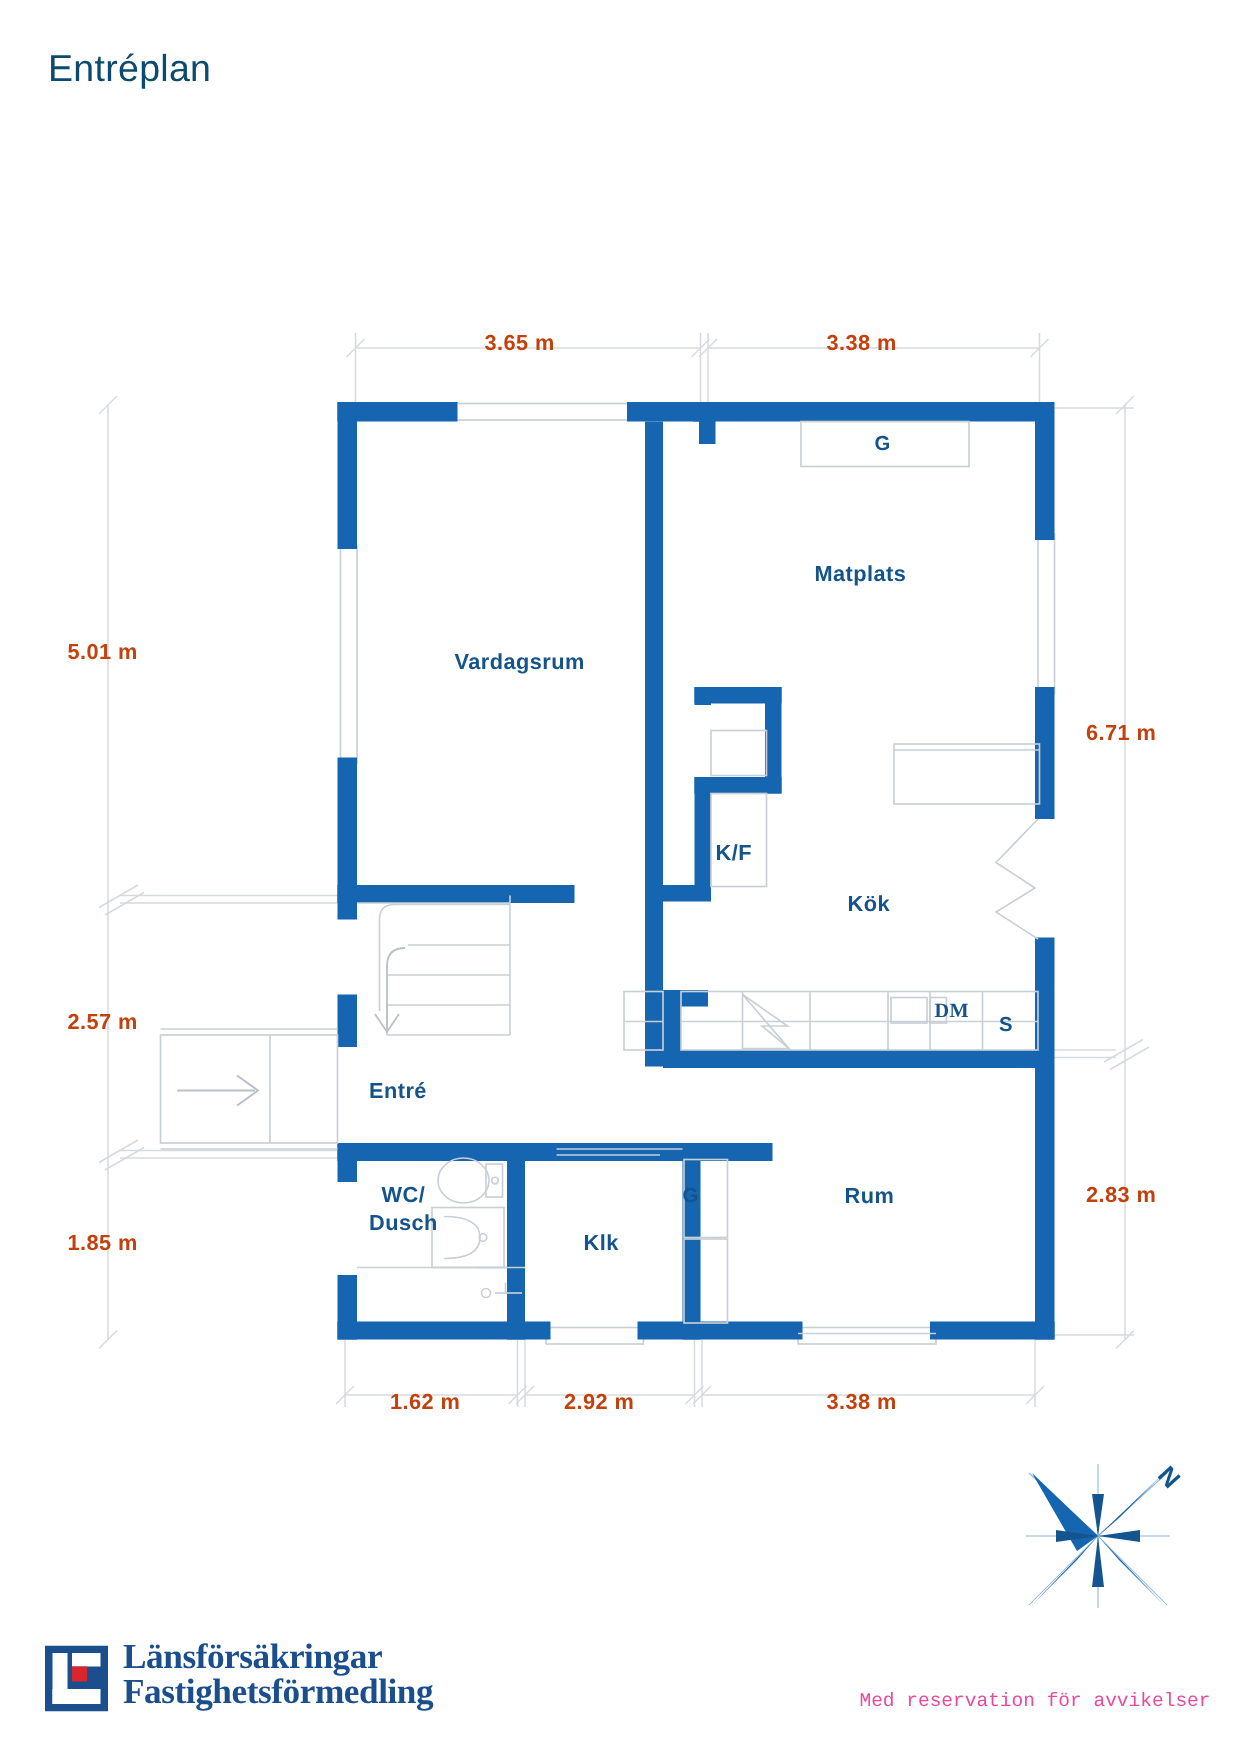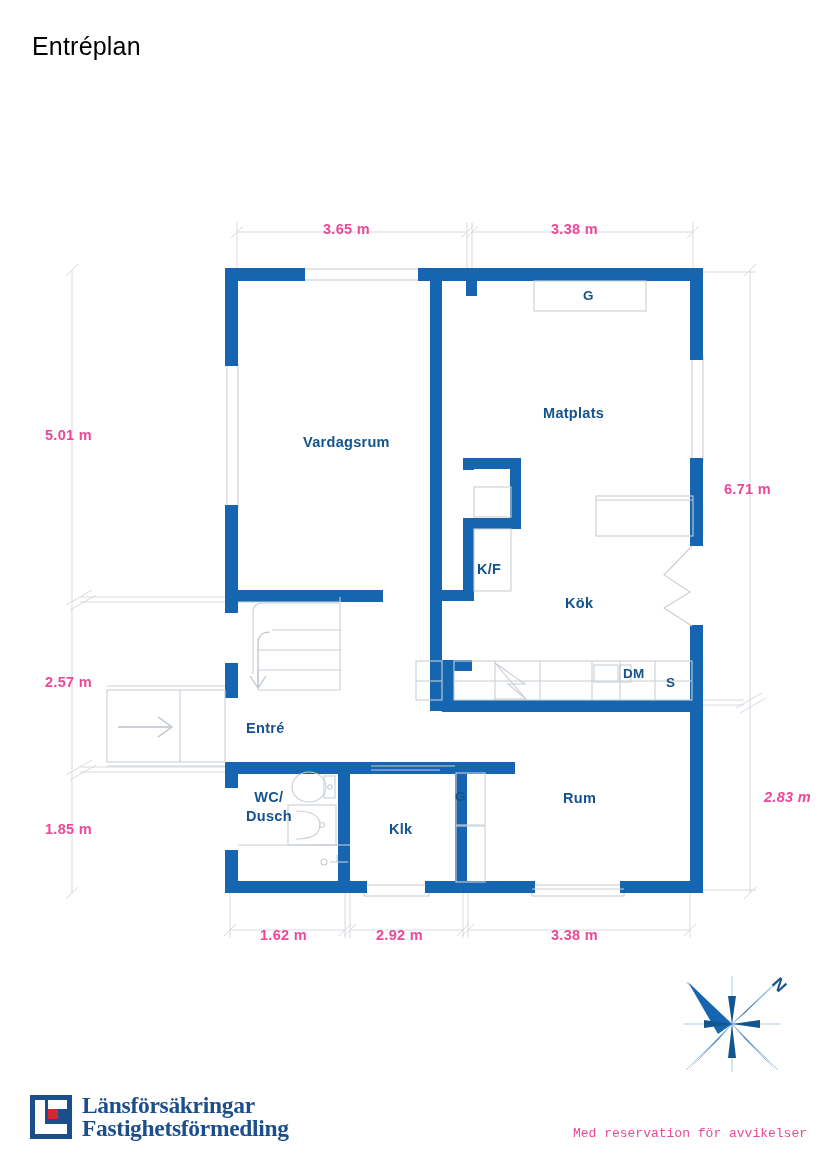--- a/index.html
+++ b/index.html
@@ -12,32 +12,32 @@
     height: 1167px;
     position: relative;
     font-family: "Liberation Sans", sans-serif;
     overflow: hidden;
   }
   #page-title {
     position: absolute;
     left: 32px;
     top: 32px;
     font-size: 25px;
-    color: #000000;
+    color: #0c4a6e;
     font-family: "Liberation Sans", sans-serif;
     letter-spacing: 0.2px;
   }
   #floorplan-svg {
     position: absolute;
     left: 0;
     top: 0;
   }
   .dim-label {
     position: absolute;
-    color: #ec4899;
+    color: #c2410c;
     font-size: 14.5px;
     font-weight: bold;
     font-family: "Liberation Sans", sans-serif;
     letter-spacing: 0.3px;
     white-space: nowrap;
   }
   .room-label {
     position: absolute;
     color: #14538C;
     font-size: 14.5px;
@@ -48,21 +48,21 @@
     text-align: center;
   }
   .room-label.small {
     font-size: 13.5px;
   }
   #footer-logo {
     position: absolute;
     left: 30px;
     top: 1094px;
     display: flex;
-    align-items: center;
+    align-items: flex-end;
   }
   #logo-mark {
     width: 42px;
     height: 44px;
     flex: 0 0 auto;
     margin-right: 10px;
   }
   #logo-text {
     display: flex;
     flex-direction: column;
@@ -301,41 +301,41 @@
 </svg>
 
 <div class="dim-label" style="left:323px; top:221px;">3.65 m</div>
 <div class="dim-label" style="left:551px; top:221px;">3.38 m</div>
 
 <div class="dim-label" style="left:45px; top:427px;">5.01 m</div>
 <div class="dim-label" style="left:45px; top:674px;">2.57 m</div>
 <div class="dim-label" style="left:45px; top:821px;">1.85 m</div>
 
 <div class="dim-label" style="left:724px; top:481px;">6.71 m</div>
-<div class="dim-label" style="left:764px; top:789px;font-style:italic;">2.83 m</div>
+<div class="dim-label" style="left:724px; top:789px;">2.83 m</div>
 
 <div class="dim-label" style="left:260px; top:927px;">1.62 m</div>
 <div class="dim-label" style="left:376px; top:927px;">2.92 m</div>
 <div class="dim-label" style="left:551px; top:927px;">3.38 m</div>
 
 <div class="room-label" style="left:303px; top:434px;">Vardagsrum</div>
-<div class="room-label" style="left:543px; top:375px;margin-top:30px;">Matplats</div>
+<div class="room-label" style="left:543px; top:375px;">Matplats</div>
 <div class="room-label" style="left:565px; top:595px;">Kök</div>
 <div class="room-label" style="left:477px; top:561px;">K/F</div>
 <div class="room-label" style="left:246px; top:720px;text-align:right;">Entré</div>
 <div class="room-label" style="left:246px; top:788px; line-height:1.28;">
   <div>WC/</div>
   <div>Dusch</div>
 </div>
 <div class="room-label" style="left:389px; top:821px;">Klk</div>
 <div class="room-label" style="left:563px; top:790px;">Rum</div>
 
 <div class="room-label small" style="left:583px; top:288px;">G</div>
 <div class="room-label small" style="left:455px; top:789px;">G</div>
-<div class="room-label small" style="left:623px; top:666px;">DM</div>
+<div class="room-label small" style="left:623px; top:666px;font-family:Liberation Serif, serif;">DM</div>
 <div class="room-label small" style="left:666px; top:675px;">S</div>
 
 <svg id="compass" width="120" height="120" viewBox="0 0 120 120">
   <g>
 
     <g stroke="#8fb4d6" stroke-width="0.7" fill="none">
       <line x1="60" y1="62" x2="14" y2="20"></line>
       <line x1="60" y1="62" x2="106" y2="20"></line>
       <line x1="60" y1="62" x2="14" y2="108"></line>
       <line x1="60" y1="62" x2="106" y2="108"></line>

